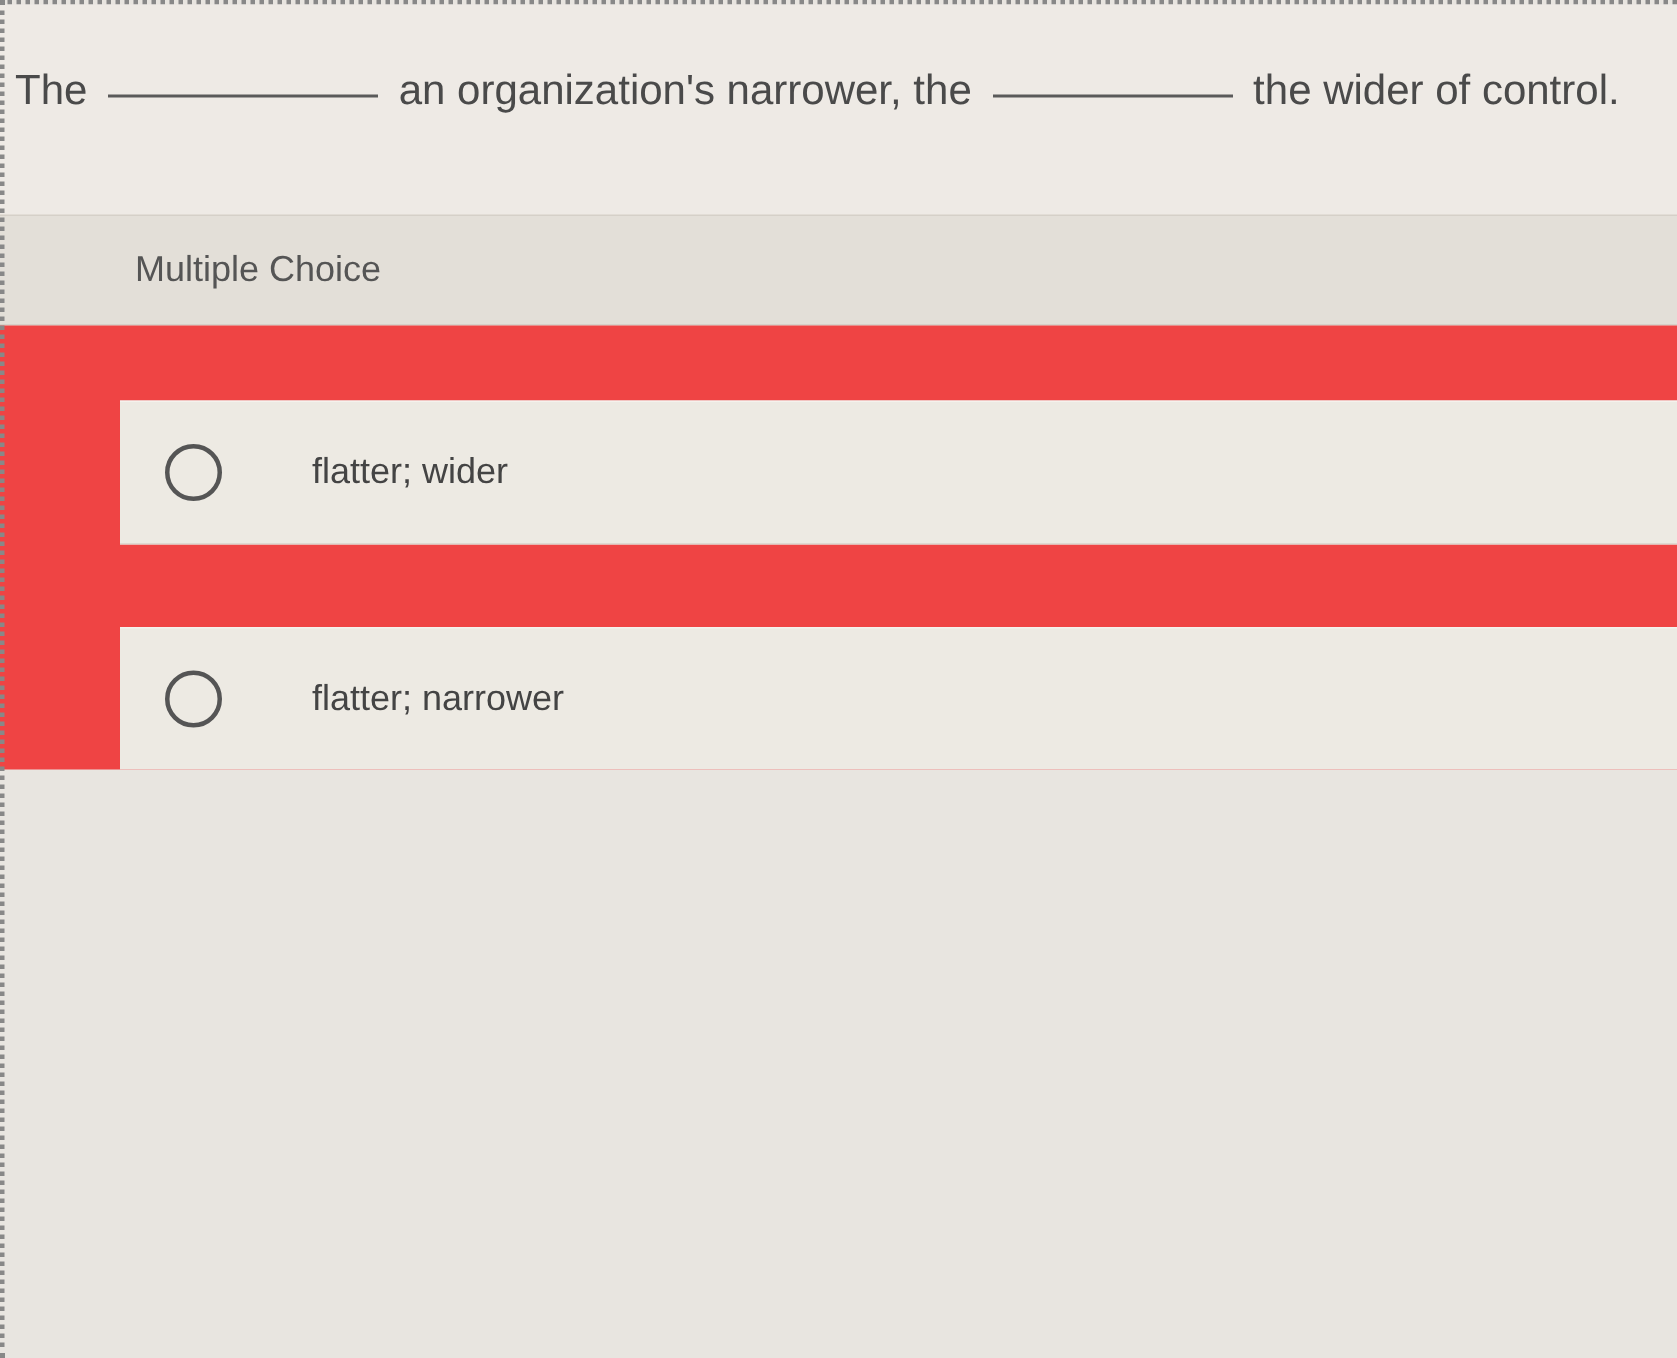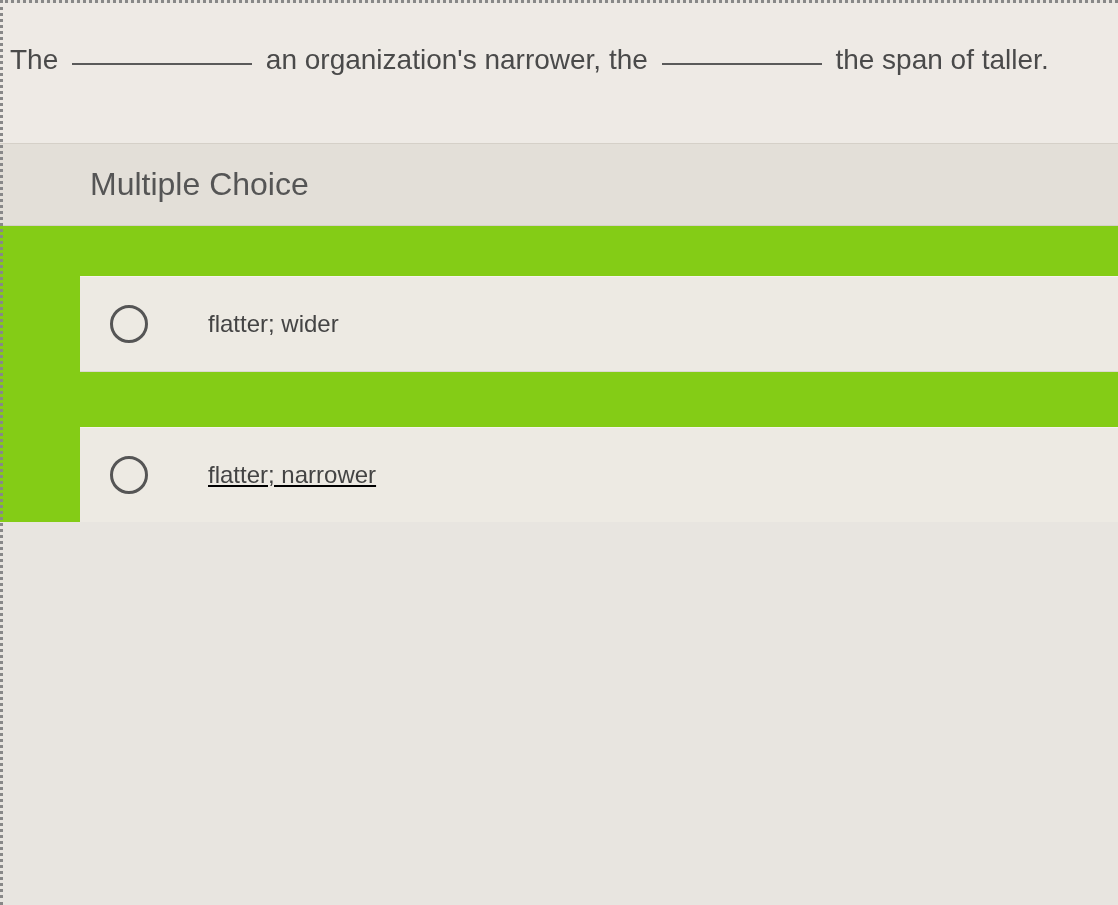--- a/index.html
+++ b/index.html
@@ -60,41 +60,40 @@
       vertical-align: baseline;
       position: relative;
       top: -4px;
     }
     .mc-header {
       background: #e3dfd8;
       padding: 22px 0 22px 90px;
       border-bottom: 1px solid #d5d0c8;
     }
     .mc-header-text {
-      font-size: 32px;
+      font-size: 24px;
       color: #555;
       font-weight: 400;
     }
     .options-area {
-      background: #84cc16;
+      background: #ef4444;
       padding: 50px 0 0 80px;
     }
     .option-row {
       display: flex;
       align-items: center;
       padding: 28px 0;
       margin-bottom: 55px;
       border-bottom: 1px solid #ddd8d0;
       border-top: 1px solid #f5f2ed;
       background: #edeae3;
     }
     .option-row:last-child {
       margin-bottom: 0;
       border-bottom: none;
-      text-decoration: underline;
     }
     .radio-circle {
       width: 38px;
       height: 38px;
       border: 3px solid #555;
       border-radius: 50%;
       margin-left: 30px;
       margin-right: 60px;
       flex-shrink: 0;
       background: transparent;
@@ -112,21 +111,21 @@
 <div class="page-container">
   <div class="top-border"></div>
   <div class="left-border"></div>
 
   <div class="question-area">
     <div class="question-text">
       <span>The</span>
       <span class="blank"></span>
       <span>an organization's narrower, the</span>
       <span class="blank2"></span>
-      <span>the span of taller.</span>
+      <span>the wider of control.</span>
     </div>
   </div>
 
   <div class="mc-header">
     <div class="mc-header-text">Multiple Choice</div>
   </div>
 
   <div class="options-area">
 
     <div class="option-row">

